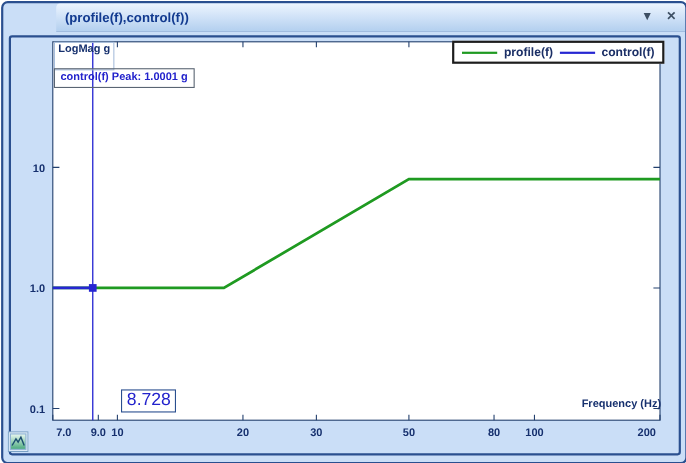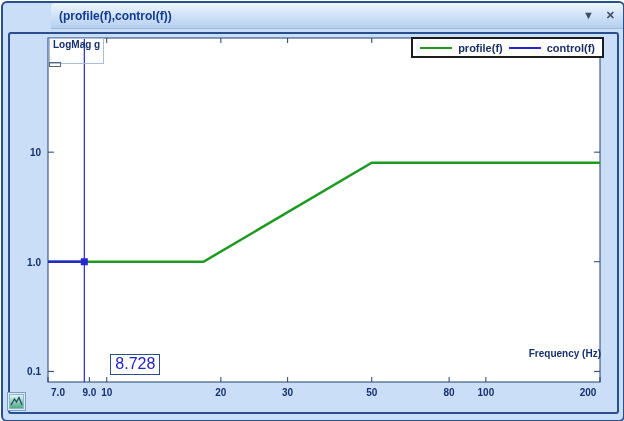--- a/index.html
+++ b/index.html
@@ -29,21 +29,21 @@
   .infobox{
     left:39px;top:28px;border:1px solid #5a6573;padding:1px 5px 2px 5px;
     font-size:10px;font-weight:bold;color:#2222cc;line-height:13px;background:transparent;
   }
   .legend{
     top:3px;right:13px;height:15px;display:flex;align-items:center;gap:6px;
     border:2px solid #1d1d1d;background:#ffffff;padding:1px 7px;
     font-size:11px;font-weight:bold;color:#1b2f66;
   }
   .legend .dash{width:32px;height:0;border-top:2px solid #000;}
-  .freqlabel{right:16px;top:314px;font-size:10px;font-weight:bold;color:#16306e;}
+  .freqlabel{right:16px;top:328px;font-size:10px;font-weight:bold;color:#16306e;}
   .readout{
     top:320px;border:1px solid #2a4f8f;background:#ffffff;color:#2222cc;
     font-size:16px;font-weight:normal;padding:0 4px 1px 4px;margin-left:24px;
   }
   .corner-icon{left:-3px;bottom:1px;width:19px;height:19px;cursor:pointer;}
 </style>
 </head>
 <body>
 
 <div class="window">
@@ -91,20 +91,21 @@
         <line x1="590" y1="337.3773648748891" x2="584" y2="337.3773648748891" stroke="#23406e"></line>
         <polyline points="38,227.76397410764412 193.51297150292615,227.76397410764412 361.7358191614618,128.77321846550998 590,128.77321846550998" fill="none" stroke="#1f9a21" stroke-width="2.5"></polyline>
         <polyline points="38,227.7592138965754 74.32780835066205,227.7592138965754" fill="none" stroke="#2626d2" stroke-width="2.5"></polyline>
         <line x1="74.32780835066205" y1="4" x2="74.32780835066205" y2="348" stroke="#2626d2" stroke-width="1.2"></line>
         <rect x="70.82780835066205" y="224.2592138965754" width="7" height="7" fill="#2626d2"></rect>
       </svg>
 
     <div class="overlay logmag">LogMag g</div>
 
     <div class="overlay infobox">
+      <div>control(f) Peak: 1.0001 g</div>
     </div>
 
     <div class="overlay legend">
       <span class="dash" style="border-top-color: rgb(31, 154, 33);"></span>
       <span>profile(f)</span>
       <span class="dash" style="border-top-color: rgb(38, 38, 210);"></span>
       <span>control(f)</span>
     </div>
 
     <div class="overlay freqlabel">Frequency (Hz)</div>

